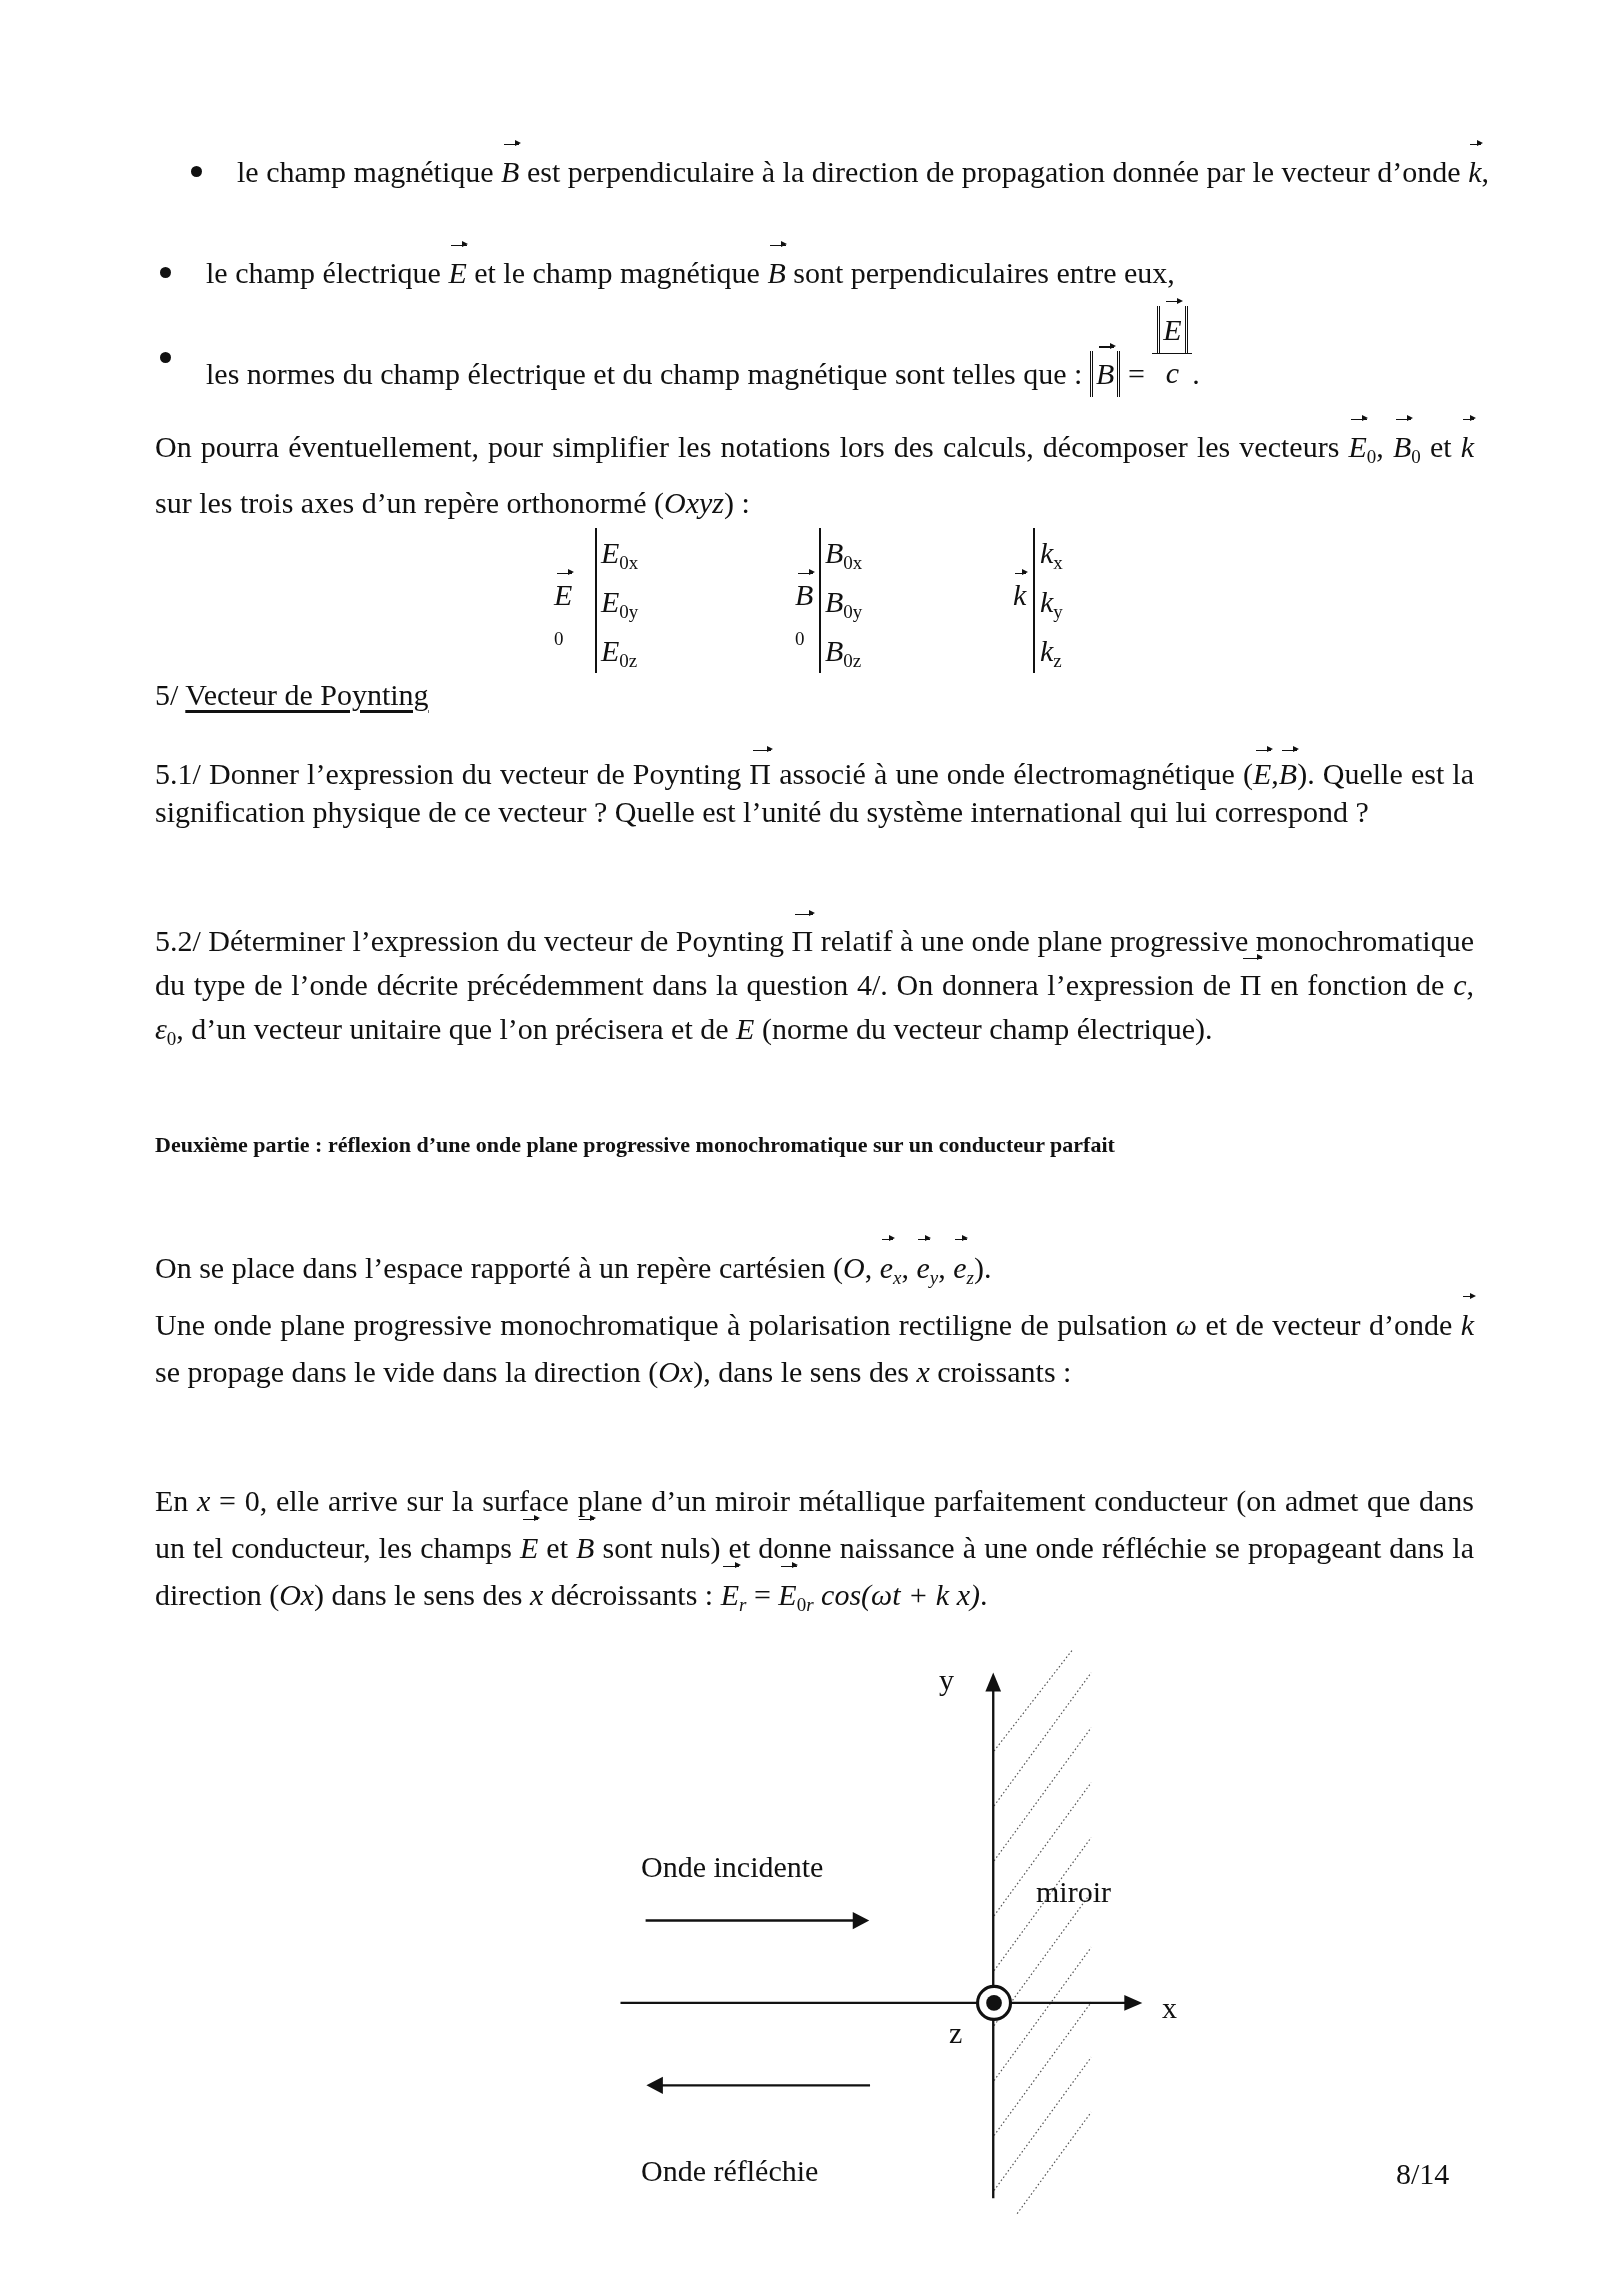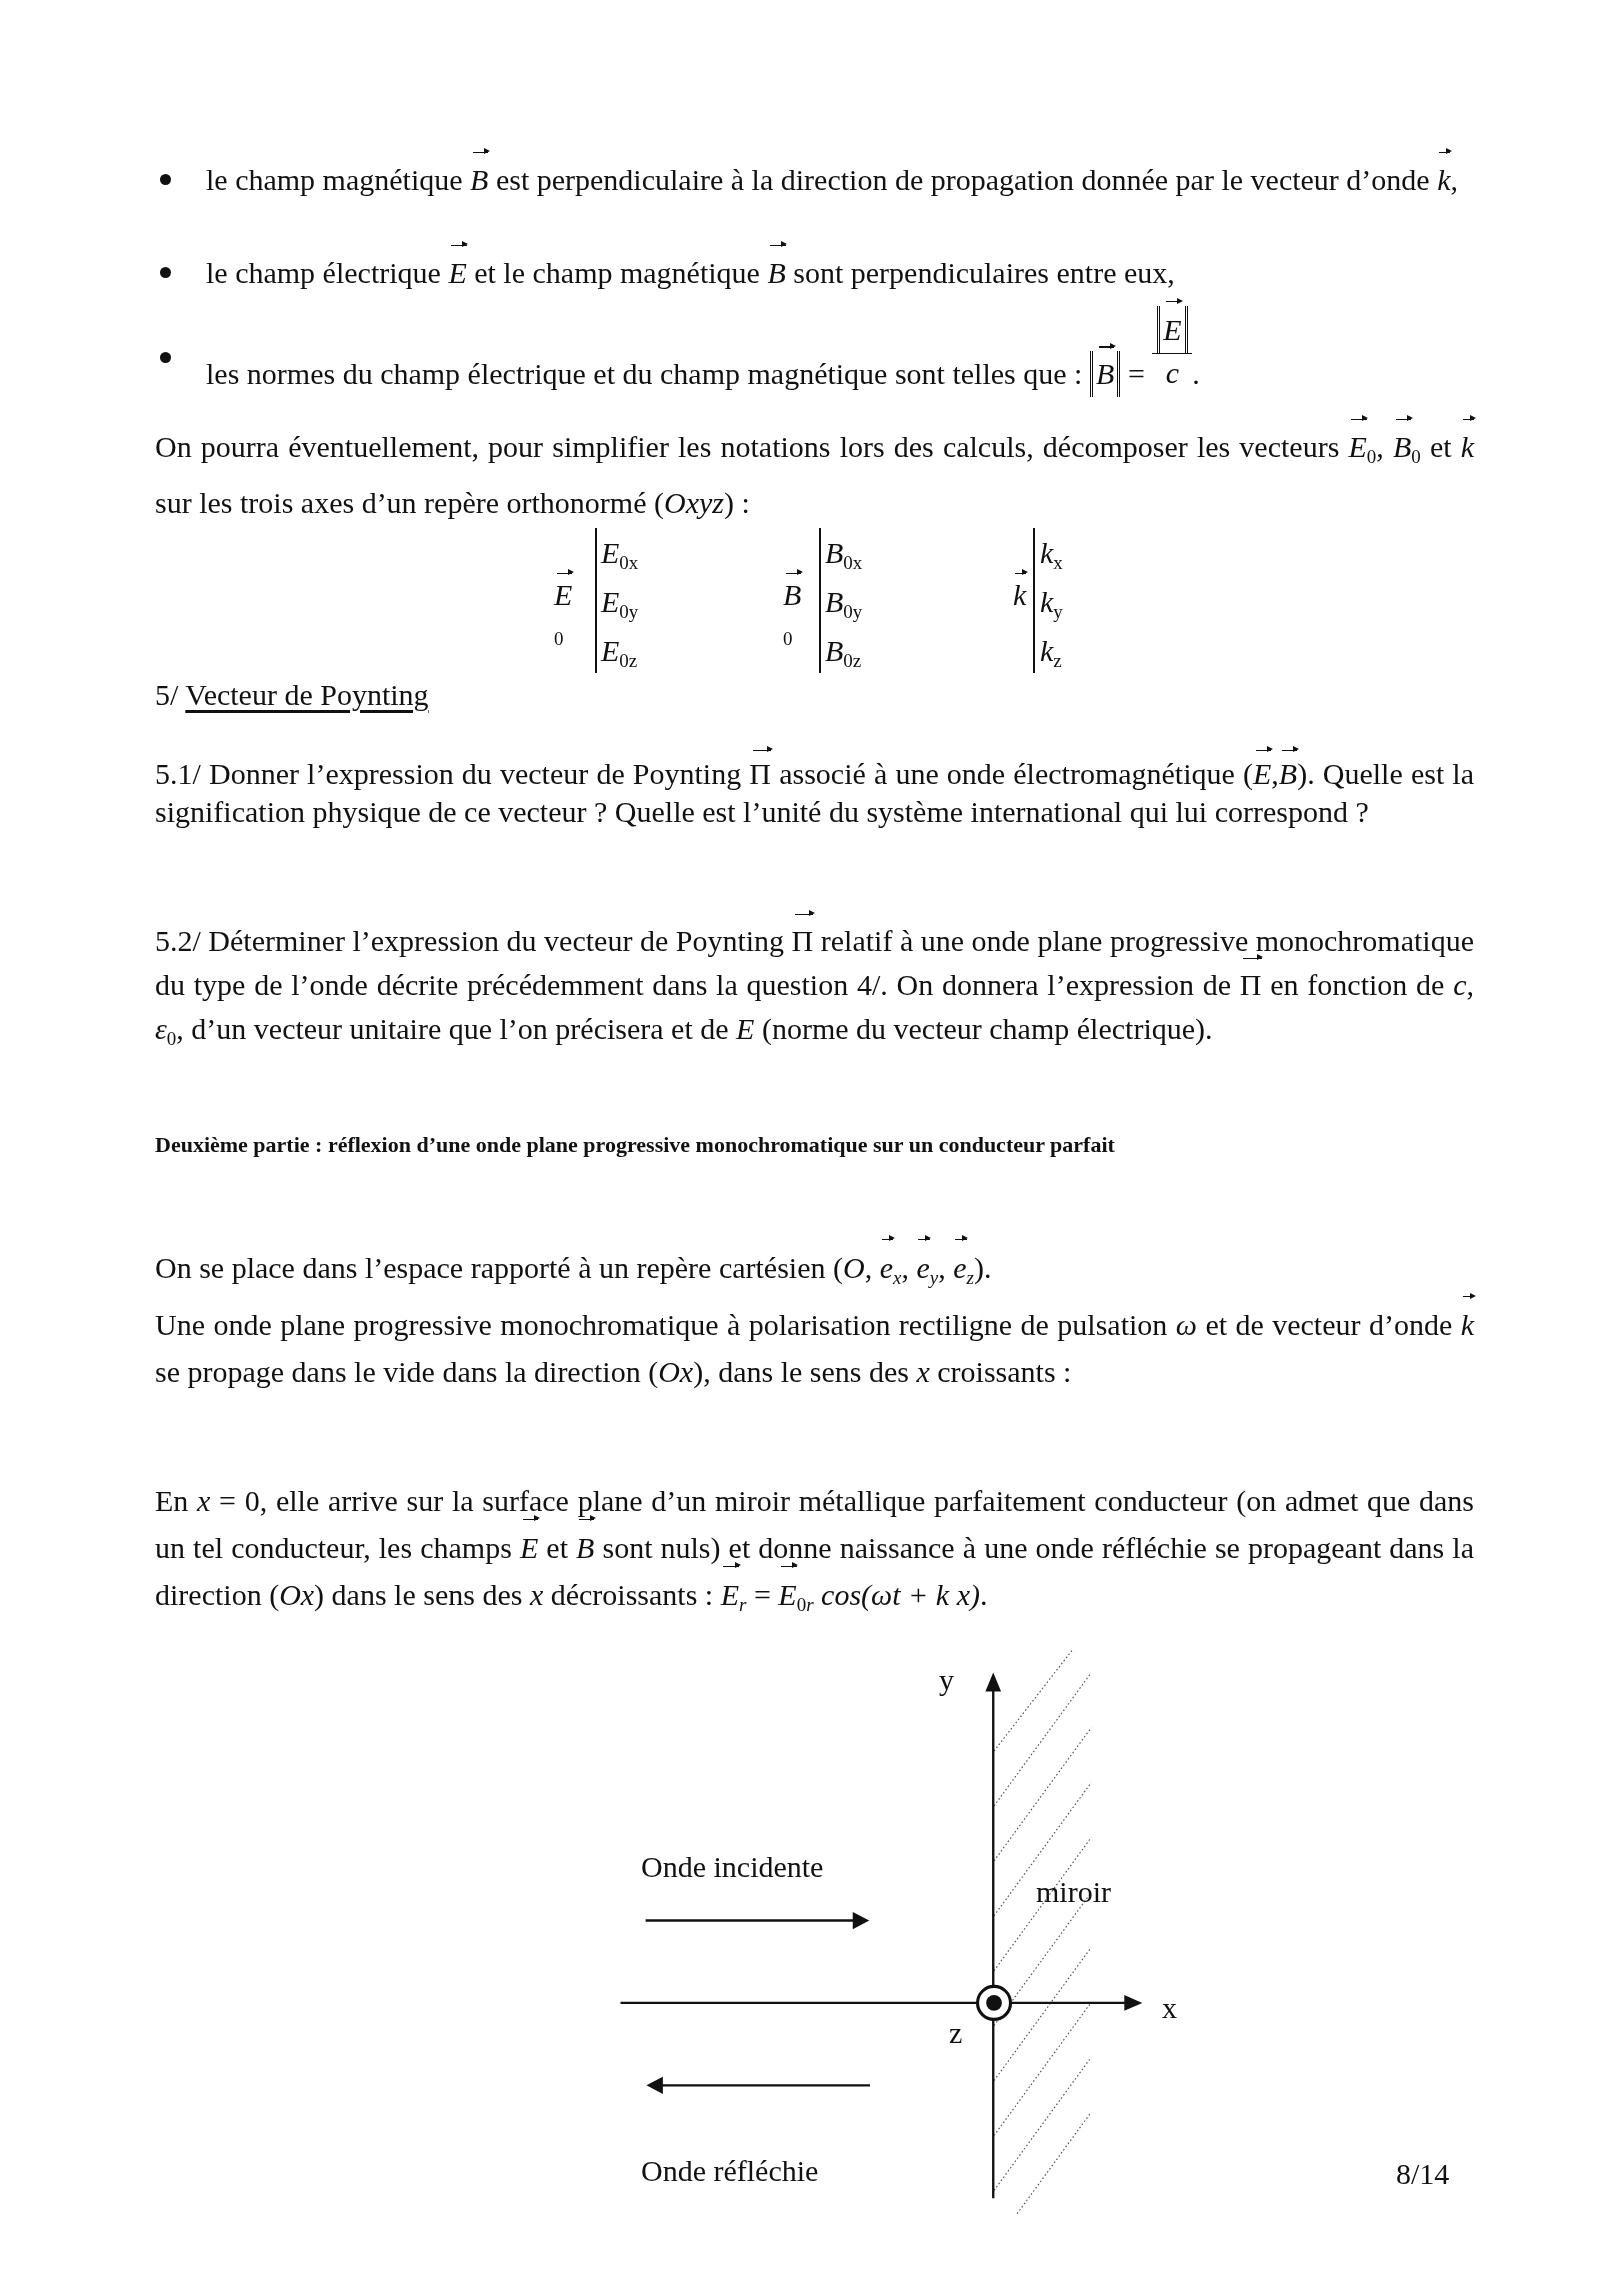--- a/index.html
+++ b/index.html
@@ -26,21 +26,21 @@
   .frac .num { display:block; border-bottom:1.6px solid #111; padding:0 4.7px; line-height:47px; }
   .frac .den { display:block; line-height:38px; font-style:italic; }
   .norm2 { display:inline-block; border-left:1.6px double #111; border-right:1.6px double #111; padding:0 3.1px; border-width:0 3.9px; border-style:double; }
   .diagram { position:absolute; left:589px; top:1649px; width:628px; height:565px; }
   .dlabel { position:absolute; font-size:30px; }
   .pagenum { position:absolute; left:1396px; top:2157px; font-size:30px; }
 </style>
 </head>
 <body>
 
-<div class="blk bullet just" style="top:157px; width:1269px;">
+<div class="blk bullet just" style="top:149px; width:1269px;margin-left:31px;">
   <span class="dot"></span>
   <span>le champ magnétique</span>
   <span class="v">B</span>
   <span>est perpendiculaire à la direction de propagation donnée par le vecteur d’onde</span>
   <span class="v">k</span><span>,</span>
 </div>
 
 <div class="blk bullet" style="top:250px; width:1269px;">
   <span class="dot"></span>
   <span>le champ électrique</span>
@@ -73,21 +73,21 @@
 <div class="comp" style="left:554px;">
   <span class="lbl" style="left:0;"><span class="v">E</span><sub>0</sub></span>
   <span class="bar" style="left:41px;"></span>
   <div class="rows" style="left:47px;">
     <div><span>E</span><sub>0x</sub></div>
     <div><span>E</span><sub>0y</sub></div>
     <div><span>E</span><sub>0z</sub></div>
   </div>
 </div>
 <div class="comp" style="left:783px;">
-  <span class="lbl" style="left:0;text-decoration:underline;"><span class="v">B</span><sub>0</sub></span>
+  <span class="lbl" style="left:12px;text-decoration:underline;"><span class="v">B</span><sub>0</sub></span>
   <span class="bar" style="left:36px;"></span>
   <div class="rows" style="left:42px;">
     <div><span>B</span><sub>0x</sub></div>
     <div><span>B</span><sub>0y</sub></div>
     <div><span>B</span><sub>0z</sub></div>
   </div>
 </div>
 <div class="comp" style="left:1013px;">
   <span class="lbl" style="left:0;"><span class="v">k</span></span>
   <span class="bar" style="left:20.4px;"></span>

